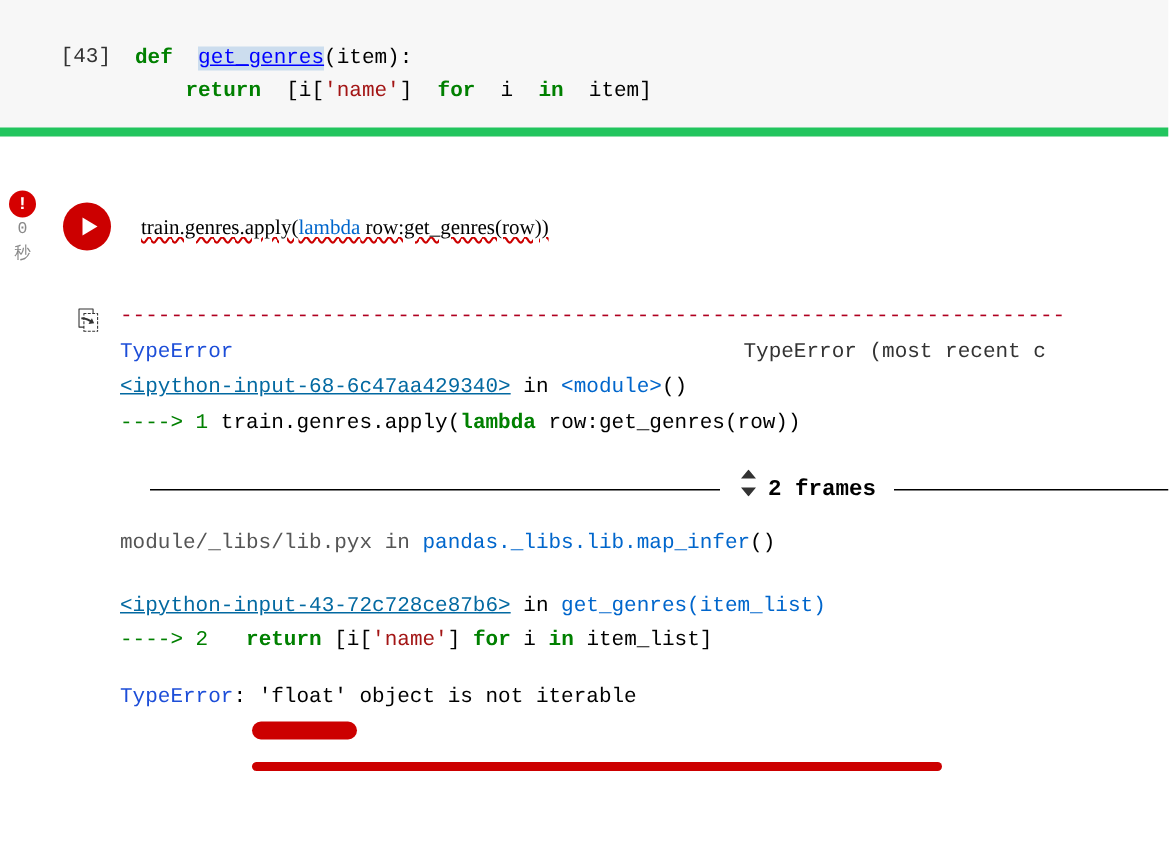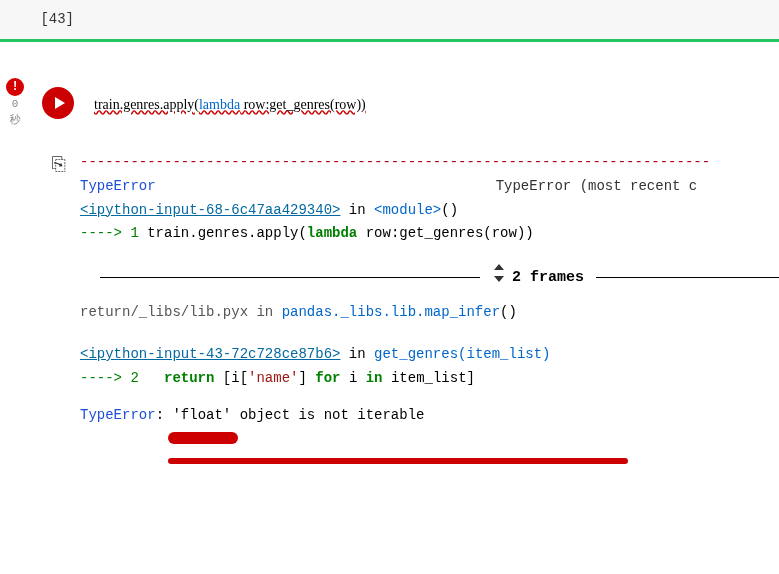--- a/index.html
+++ b/index.html
@@ -1,17 +1,17 @@
 <!DOCTYPE html>
 <html><head>
 <meta charset="utf-8">
 <style>
 * { margin: 0; padding: 0; box-sizing: border-box; }
 body { font-family: Consolas, 'Courier New', monospace; font-size: 14px; background: #fff; width: 779px; height: 574px; overflow: hidden; }
-.cell { display: flex; align-items: flex-start; background: #f7f7f7; padding: 5px 0 12px 0; border-bottom: 3px solid #22c55e; }
+.cell { display: flex; align-items: flex-start; background: #f7f7f7; padding: 24px 0 12px 0; border-bottom: 6px solid #22c55e; }
 .prompt { width: 90px; flex-shrink: 0; text-align: right; padding-right: 16px; color: #555; padding-top: 6px; }
 .prompt-num { color: #333; }
 .code-area { flex: 1; font-family: Consolas, 'Courier New', monospace; line-height: 1.6; padding-top: 4px; }
 .code-line { white-space: pre; }
 .kw { color: #008000; font-weight: bold; }
 .fn { color: #0000ff; text-decoration: underline; }
 .fn-sel { background: #cde; }
 .py-str { color: #a31515; }
 .exec-row { display: flex; align-items: center; margin-top: 36px; }
 .left-gutter { width: 30px; flex-shrink: 0; text-align: center; }
@@ -41,20 +41,24 @@
 .final-err { margin-top: 14px; }
 .red-mark { height: 6px; background: #c00; border-radius: 3px; margin-top: 6px; width: 460px; margin-left: 88px; }
 .red-blob { display: inline-block; width: 70px; height: 12px; background: #c00; border-radius: 6px; vertical-align: middle; margin-left: 88px; margin-top: -2px; }
 </style>
 </head>
 <body>
 
 <div class="cell">
   <div class="prompt">
     <span class="prompt-num">[43]</span>
+  </div>
+  <div class="code-area">
+    <div class="code-line"><span class="kw">def</span>  <span class="fn fn-sel">get_genres</span><span>(item):</span></div>
+    <div class="code-line"><span>    </span><span class="kw">return</span><span>  [i[</span><span class="py-str">'name'</span><span>]  </span><span class="kw">for</span><span>  i  </span><span class="kw">in</span><span>  item]</span></div>
   </div>
 </div>
 
 <div class="exec-row">
   <div class="left-gutter">
     <div class="error-badge">
         <span>!</span>
       </div>
     <div class="sec-label">0</div>
     <div class="sec-label">秒</div>
@@ -88,21 +92,21 @@
       <span class="frames-icon">
         <svg width="14" height="18" viewBox="0 0 14 18">
             <path d="M7 0 L12 6 L2 6 Z M7 18 L12 12 L2 12 Z" fill="#333"></path>
           </svg>
       </span>
       <span class="frames-text">2 frames</span>
       <div class="hr-right"></div>
     </div>
 
     <div>
-      <span class="pandas-path">return/_libs/lib.pyx in </span><span class="tb-in">pandas._libs.lib.map_infer</span><span>()</span>
+      <span class="pandas-path">module/_libs/lib.pyx in </span><span class="tb-in">pandas._libs.lib.map_infer</span><span>()</span>
     </div>
 
     <div style="height:18px"></div>
 
     <div>
       <span class="link">&lt;ipython-input-43-72c728ce87b6&gt;</span><span> in </span><span class="tb-in">get_genres(item_list)</span>
     </div>
     <div>
       <span class="arrow" style="white-space:pre">----&gt; 2   </span><span class="tb-kw">return</span><span> [i[</span><span class="py-str">'name'</span><span>] </span><span class="tb-kw">for</span><span> i </span><span class="tb-kw">in</span><span> item_list]</span>
     </div>

